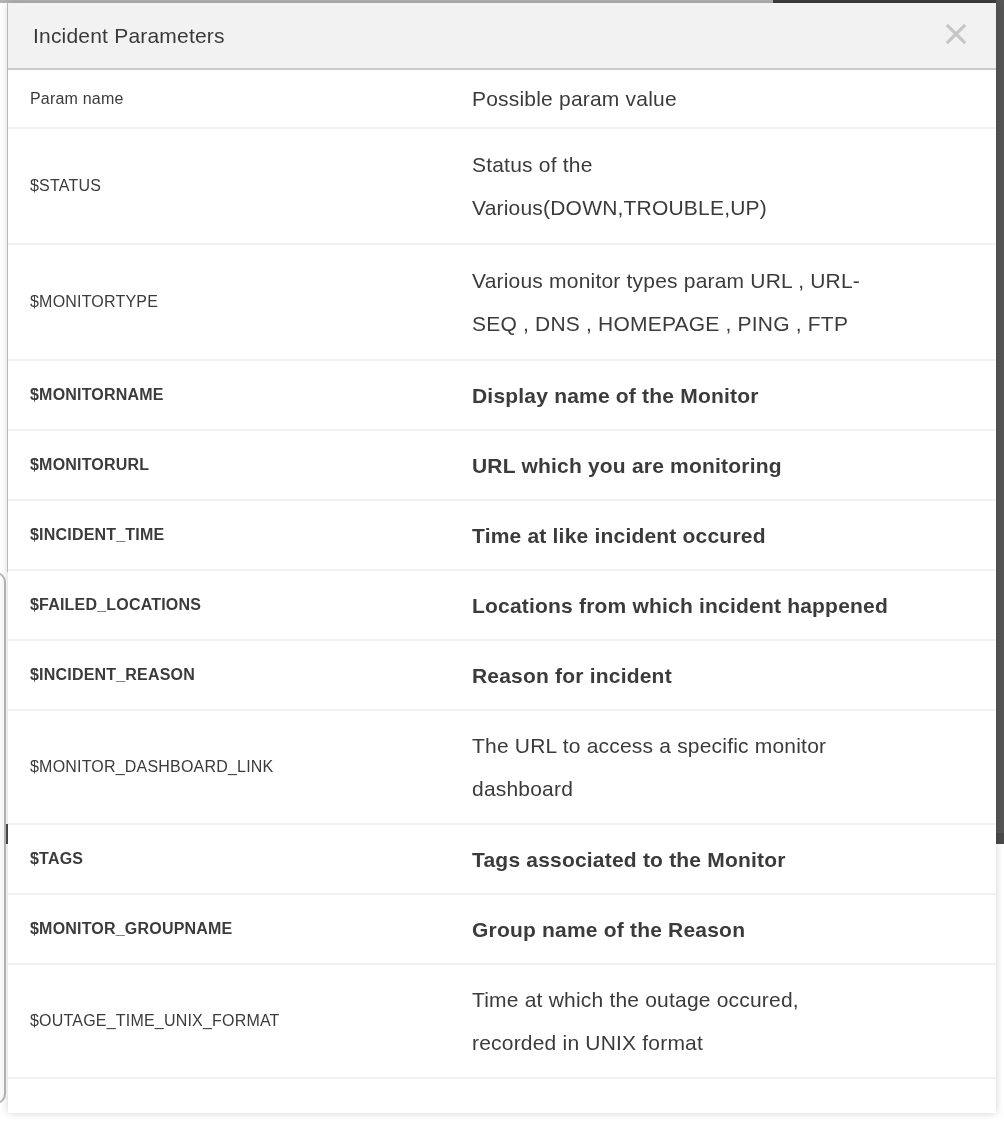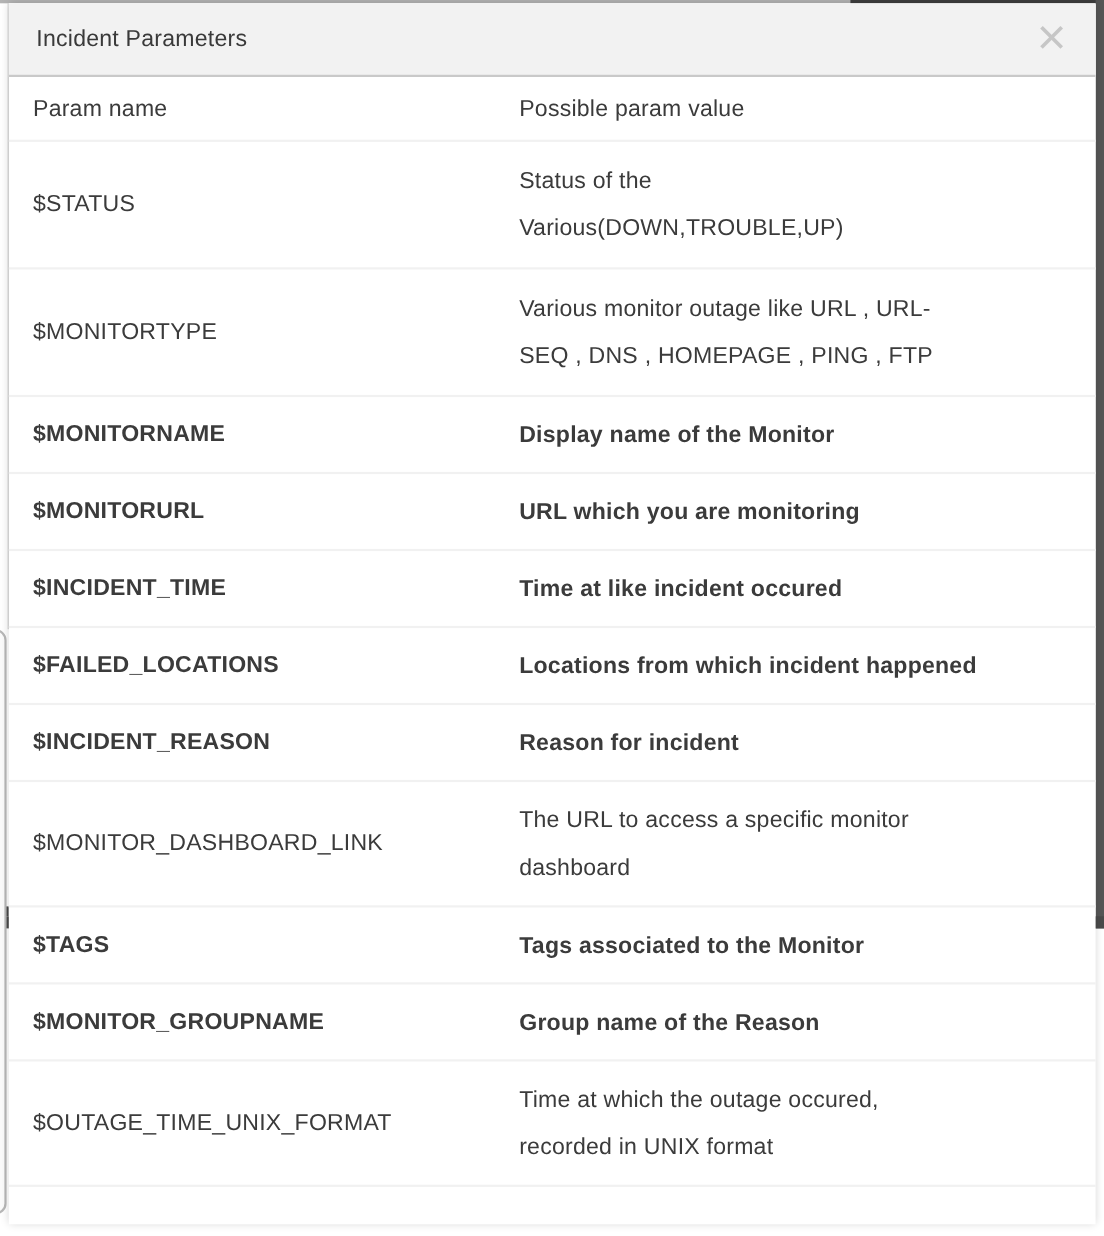--- a/index.html
+++ b/index.html
@@ -59,21 +59,21 @@
   .row {
     display: flex; align-items: center;
     border-top: 2px solid #f1f1f1;
   }
   .h70  { min-height: 70px; font-weight: bold; }
   .h114 { min-height: 114px; }
   .h116 { min-height: 116px; }
   .cell-param {
     width: 464px; flex: 0 0 464px;
     padding-left: 22px; padding-right: 20px;
-    font-size: 21px; color: #3b3b3b; letter-spacing: 0.2px;
+    font-size: 16px; color: #3b3b3b; letter-spacing: 0.2px;
   }
   .cell-value {
     flex: 1; 
     font-size: 21px; color: #3b3b3b; letter-spacing: 0.2px;
     line-height: 43px;
     white-space: pre-line;
   }
   .row-filler { flex: 1; border-top: 2px solid #f1f1f1; min-height: 34px; }
 </style>
 </head>
@@ -111,21 +111,21 @@
       </div>
 
       <div class="row h116">
         <div class="cell-param">$STATUS</div>
         <div class="cell-value">Status of the
 Various(DOWN,TROUBLE,UP)</div>
       </div>
 
       <div class="row h116">
         <div class="cell-param">$MONITORTYPE</div>
-        <div class="cell-value">Various monitor outage like URL , URL-
+        <div class="cell-value">Various monitor types param URL , URL-
 SEQ , DNS , HOMEPAGE , PING , FTP</div>
       </div>
 
       <div class="row h70">
         <div class="cell-param">$MONITORNAME</div>
         <div class="cell-value">Display name of the Monitor</div>
       </div>
 
       <div class="row h70">
         <div class="cell-param">$MONITORURL</div>

